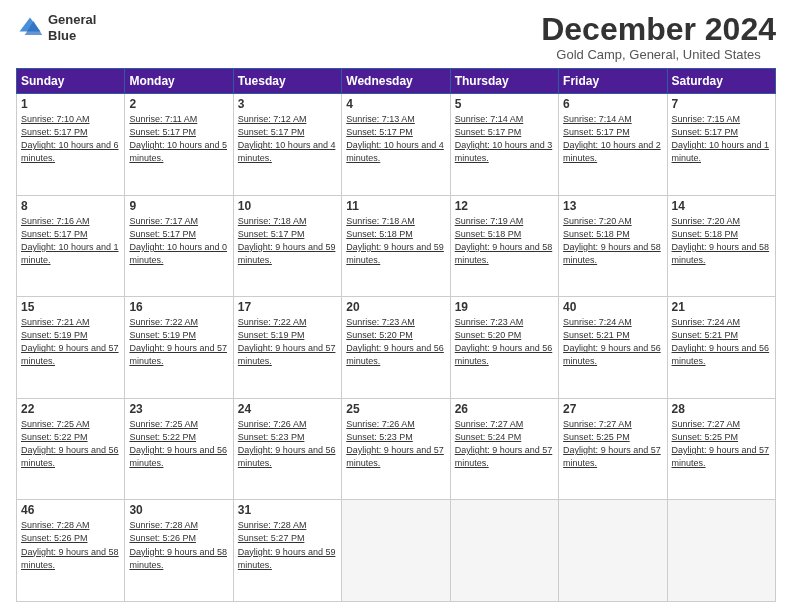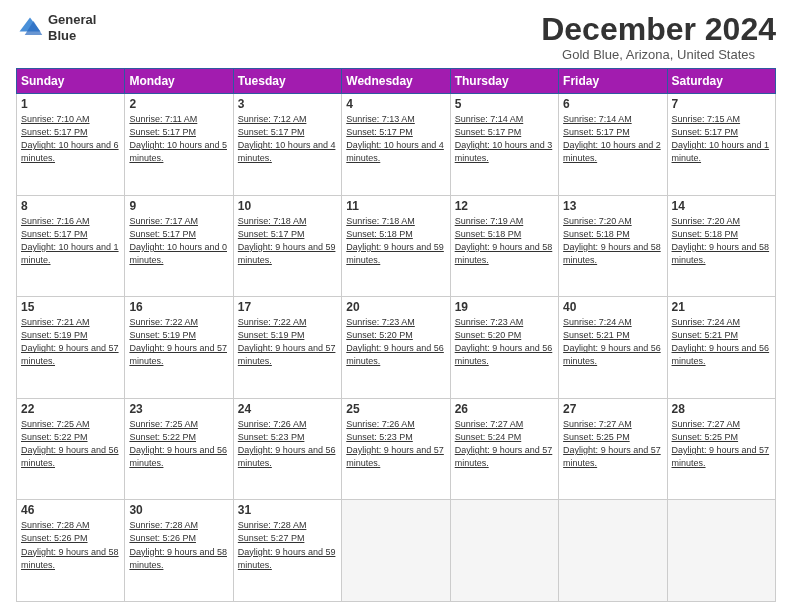--- a/index.html
+++ b/index.html
@@ -56,21 +56,21 @@
       color: #555;
     }
     .calendar {
       flex: 1;
       border: 1px solid #ccc;
       border-collapse: collapse;
       width: 100%;
       table-layout: fixed;
     }
     .calendar th {
-      background: #a21caf;
+      background: #4c1d95;
       color: #fff;
       font-size: 12px;
       font-weight: bold;
       padding: 5px 4px;
       text-align: left;
       border: 1px solid #2e5aa0;
     }
     .calendar td {
       border: 1px solid #ccc;
       vertical-align: top;
@@ -109,21 +109,21 @@
         <polygon points="16,4 28,20 4,20" fill="#4a90d9"></polygon>
         <polygon points="20,8 30,24 10,24" fill="#2a6abf" opacity="0.7"></polygon>
       </svg>
       <div class="logo-text">
         <span>General</span>
         <span>Blue</span>
       </div>
     </div>
     <div class="title-block">
       <div class="month-title">December 2024</div>
-      <div class="location">Gold Blue, Arizona, United States</div>
+      <div class="location">Gold Camp, General, United States</div>
     </div>
   </div>
 
   <table class="calendar">
     <thead>
       <tr>
         <th>Sunday</th>
         <th>Monday</th>
         <th>Tuesday</th>
         <th>Wednesday</th>

